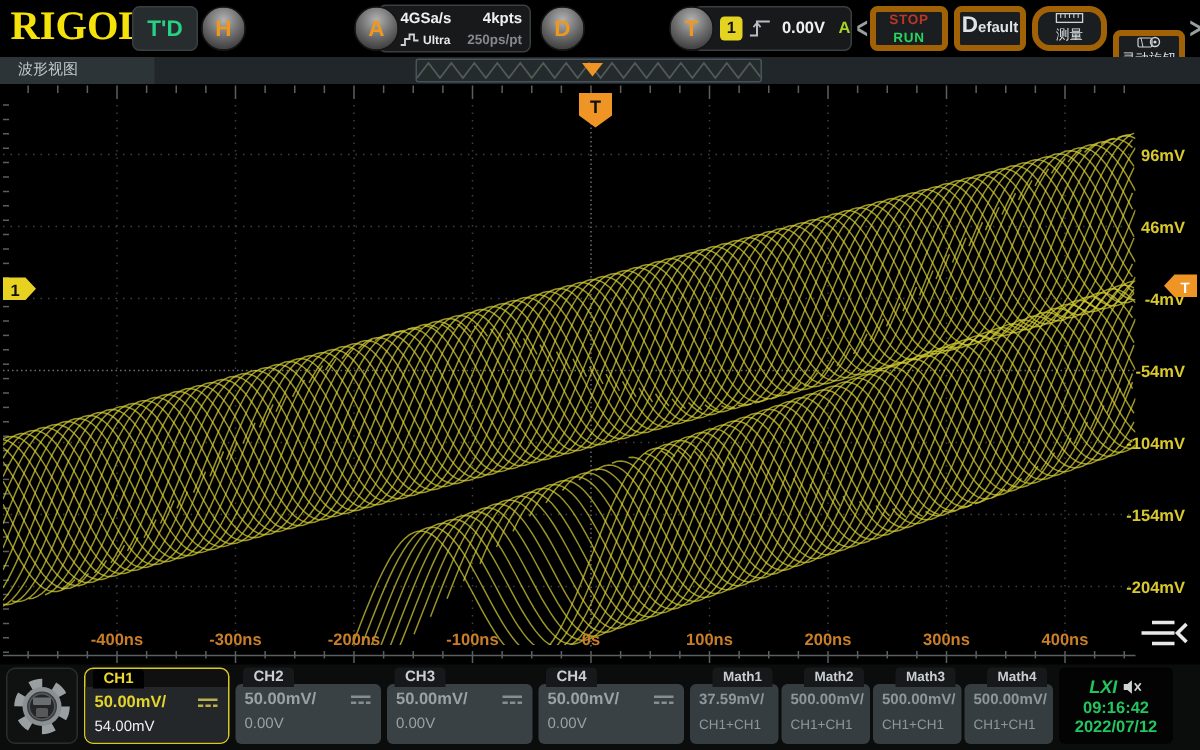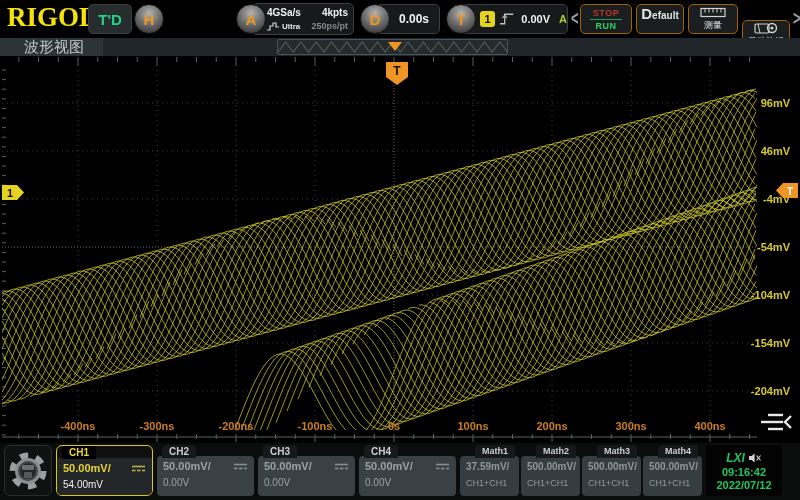--- a/index.html
+++ b/index.html
@@ -29,39 +29,39 @@
   .ultra { display:flex; align-items:center; gap:2px; color:#e8e8e8; font-size:8px; font-weight:bold; }
   .res { color:#84898b; font-size:9px; font-weight:bold; }
   .d-chip { left:376px; top:4px; width:64px; height:30px; }
   .d-chip .val { position:absolute; left:22px; top:7px; }
   .t-chip { left:462px; top:4px; width:106px; height:30px; display:flex; align-items:center; padding-left:17px; gap:4px; }
   .src-badge { width:16px; height:16px; background:#e5d322; border-radius:3px; color:#111;
                font-size:11px; font-weight:bold; display:flex; align-items:center; justify-content:center; }
   .t-level { font-size:11px; font-weight:bold; color:#f0f0f0; margin-left:3px; }
   .t-sweep { font-size:11px; font-weight:bold; color:#a8d229; margin-left:5px; }
   .chev { position:absolute; top:11px; color:#9aa0a2; font-size:13px; font-weight:bold; transform:scaleY(1.5); }
-  .tbtn { position:absolute; top:4px; height:30px; background:#1a1e20; border:1px solid #a16207;
+  .tbtn { position:absolute; top:4px; height:30px; background:#1a1e20; border:4px solid #a16207;
           border-radius:5px; display:flex; flex-direction:column; align-items:center;
           justify-content:center; color:#dfe3e4; cursor:default; }
   .stoprun { left:580px; width:52px; }
   .stoprun .stop { font-size:9px; font-weight:bold; color:#bb3726; letter-spacing:.5px; }
   .stoprun .bar { width:32px; height:1px; background:#1e9e4a; margin:1px 0; }
   .stoprun .run { font-size:9px; font-weight:bold; color:#27d55f; letter-spacing:.5px; }
   .defbtn { left:636px; width:48px; flex-direction:row; align-items:baseline; }
   .defbtn .big { font-size:15px; font-weight:bold; }
   .defbtn .rest { font-size:10px; font-weight:bold; }
   .icobtn { gap:1px; }
   .icobtn .lbl { font-size:9px; color:#dfe3e4; }
-  .measbtn { left:688px; width:50px; }
+  .measbtn { left:688px; width:50px;border-radius:12px; }
   .knobbtn { left:742px; width:48px;margin-top:16px; }
 
   
   .subbar { position:absolute; left:0; top:38px; width:800px; height:18px; background:#20262a; }
   .wvtab { position:absolute; left:0; top:0; width:103px; height:18px; background:#2d3437;
-           color:#c3c9cc; font-size:15px; line-height:18px; padding-left:24px; }
+           color:#c3c9cc; font-size:10px; line-height:18px; padding-left:12px; }
   .preview { position:absolute; left:277px; top:1px; width:231px; height:16px;
              background:#252a2d; border:1px solid #47545c; border-radius:2px; }
   .ptri { position:absolute; left:110px; top:2px; width:0; height:0;
           border-left:7px solid transparent; border-right:7px solid transparent;
           border-top:9px solid #ef9526; }
 
   
   .plot { position:absolute; left:0; top:56px; width:800px; height:387px; }
   .grid line { stroke:#404040; stroke-width:1; stroke-dasharray:1,4; }
   .grid line.gc { stroke:#6e6e6e; stroke-dasharray:1,2; }
@@ -123,23 +123,20 @@
         <svg width="13" height="9" viewBox="0 0 13 9">
           <polyline points="0,8 3,8 3,4 6,4 6,1 9,1 9,5 12,5" fill="none" stroke="#cfd3d4" stroke-width="1.2"></polyline>
         </svg>
         <span>Ultra</span>
       </span>
       <span class="res">250ps/pt</span>
     </div>
   </div>
 
   <div class="knob" style="left:360px">D</div>
-  <div class="chip d-chip">
-    <span class="val">0.00s</span>
-  </div>
 
   <div class="knob" style="left:446px">T</div>
   <div class="chip t-chip">
     <span class="src-badge">1</span>
     <svg width="16" height="14" viewBox="0 0 16 14">
       <polyline points="1,12 6,12 6,2 15,2" fill="none" stroke="#b9bfc1" stroke-width="1.4"></polyline>
       <polyline points="3.5,6 6,3 8.5,6" fill="none" stroke="#b9bfc1" stroke-width="1.2"></polyline>
     </svg>
     <span class="t-level">0.00V</span>
     <span class="t-sweep">A</span>

